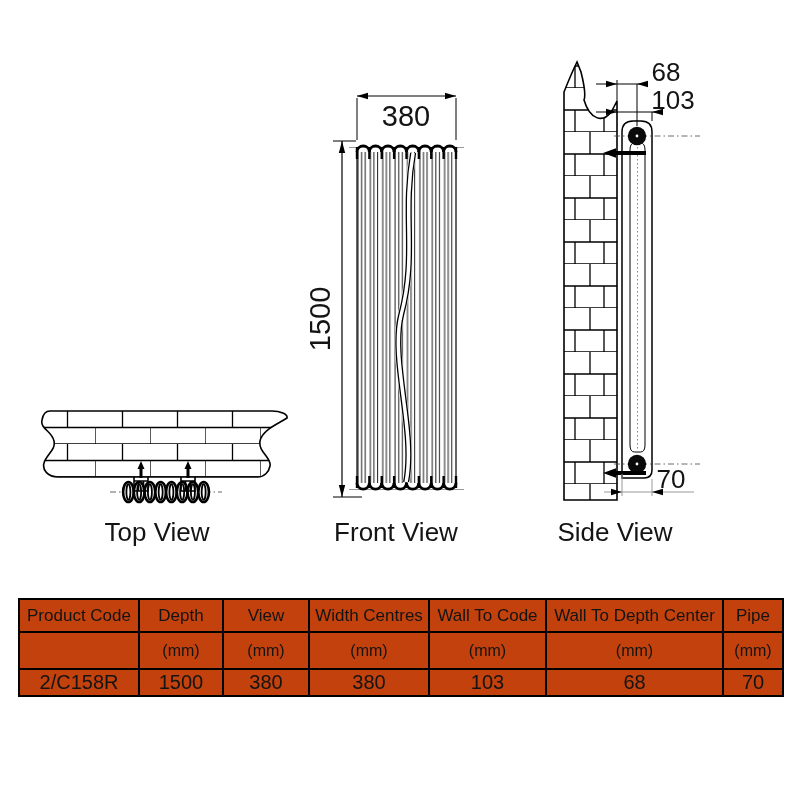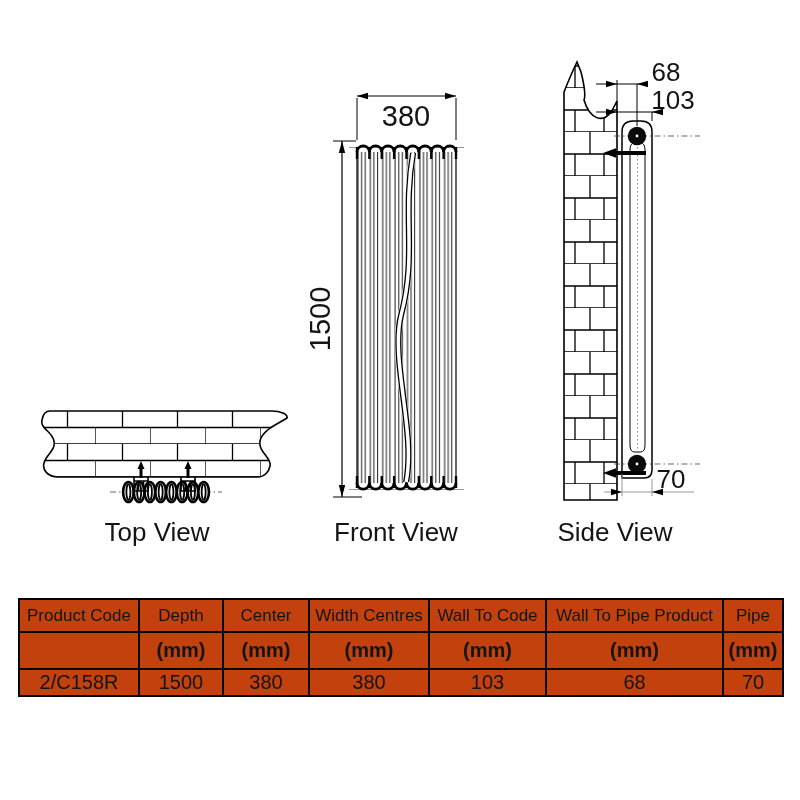--- a/index.html
+++ b/index.html
@@ -8,21 +8,21 @@
   svg{position:absolute;left:0;top:0;}
   svg text{font-family:"Liberation Sans",sans-serif;fill:#141414;}
   .view-label{font-size:26px;}
   .dim-big{font-size:29px;}
   .dim-small{font-size:26px;}
   table.spec{position:absolute;left:18px;top:598px;border-collapse:collapse;table-layout:fixed;
              background:#c2410c;}
   table.spec th,table.spec td{border:2.6px solid #000;text-align:center;vertical-align:middle;
              padding:0;font-weight:400;color:#141414;overflow:hidden;white-space:nowrap;}
   tr.r-head{height:33px;}  tr.r-head th{font-size:17px;}
-  tr.r-unit{height:37px;}  tr.r-unit td{font-size:20px;font-weight:bold;}
+  tr.r-unit{height:37px;}  tr.r-unit td{font-size:16px;}
   tr.r-val{height:27px;}   tr.r-val td{font-size:20px;}
 </style>
 </head>
 <body>
 
 <div class="stage">
 
 <svg width="800" height="596" viewBox="0 0 800 596">
   <defs>
     <pattern id="topBrick" patternUnits="userSpaceOnUse" x="40" y="411" width="55" height="33">
@@ -195,24 +195,24 @@
         <col style="width:86px">
     <col style="width:120px">
         <col style="width:117px">
         <col style="width:177px">
         <col style="width:60px">
   </colgroup>
   <tbody>
     <tr class="r-head">
       <th>Product Code</th>
       <th>Depth</th>
-      <th>Center</th>
+      <th>View</th>
       <th>Width Centres</th>
       <th>Wall To Code</th>
-      <th>Wall To Pipe Product</th>
+      <th>Wall To Depth Center</th>
       <th>Pipe</th>
     </tr>
     <tr class="r-unit">
       <td></td>
       <td>(mm)</td>
       <td>(mm)</td>
       <td>(mm)</td>
       <td>(mm)</td>
       <td>(mm)</td>
       <td>(mm)</td>

